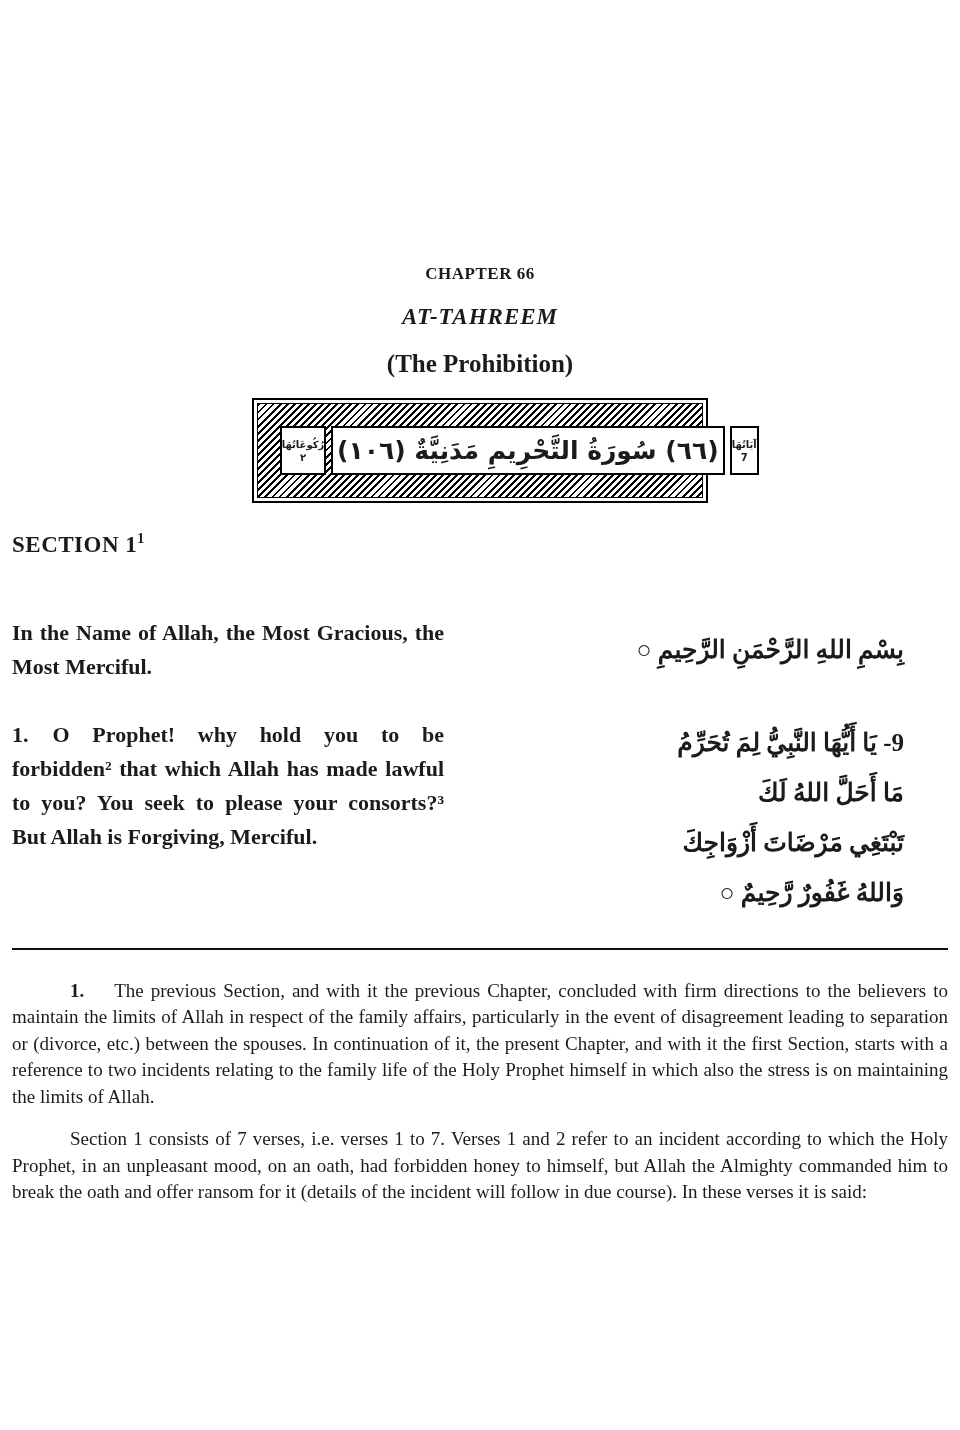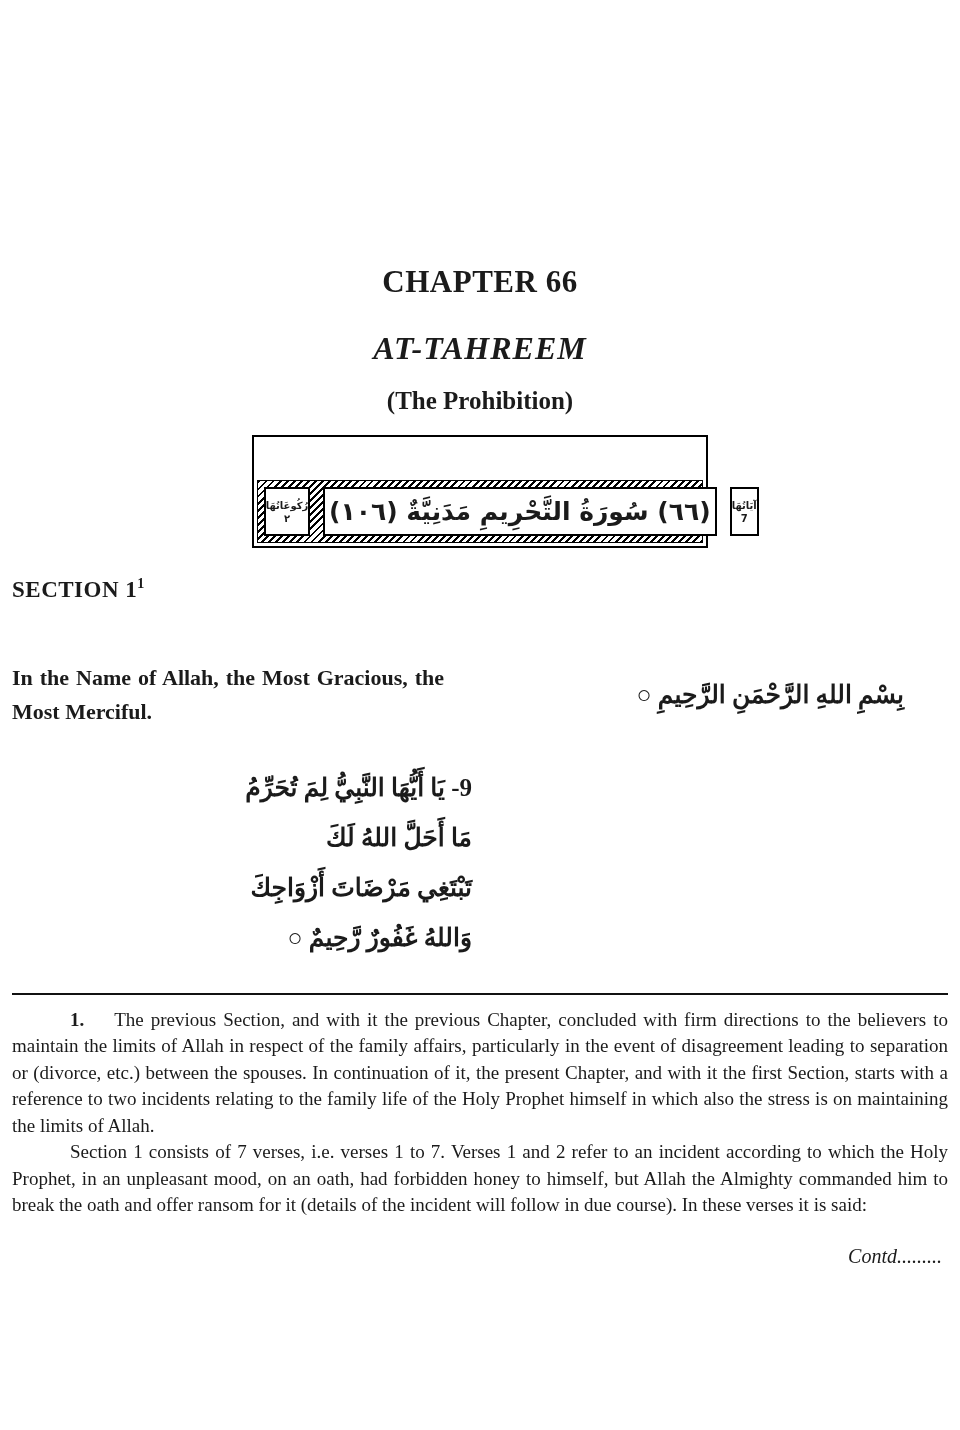--- a/index.html
+++ b/index.html
@@ -13,28 +13,28 @@
     margin: 0 auto;
     background: #ffffff;
     padding: 0 12px;
     overflow: hidden;
   }
 
   
   .chapter-heading {
     padding-top: 264px;
     text-align: center;
-    font-size: 31px;
+    font-size: 17px;
     font-weight: bold;
     letter-spacing: 0.5px;
   }
   .chapter-title {
-    margin-top: 30px;
-    text-align: center;
-    font-size: 32px;
+    margin-top: 20px;
+    text-align: center;
+    font-size: 23px;
     font-weight: bold;
     font-style: italic;
     letter-spacing: 1px;
   }
   .chapter-subtitle {
     margin-top: 20px;
     text-align: center;
     font-size: 25px;
     font-weight: bold;
   }
@@ -43,24 +43,23 @@
   .banner {
     width: 456px;
     margin: 20px auto 0;
     border: 2px solid #000;
     background: #fff;
     padding: 3px;
   }
   .banner-frame {
     border: 1px solid #000;
     background: repeating-linear-gradient(135deg, #000 0 2px, #fff 2px 5px);
-    padding: 6px;
-    display: flex;
-    gap: 13px;
-    margin-top: 40px;
+    padding: 22px;
+    display: flex;
+    gap: 5px;
   }
   .banner-cell {
     background: #fff;
     border: 2px solid #000;
     font-family: "DejaVu Sans", sans-serif;
     font-weight: bold;
     direction: rtl;
   }
   .banner-side {
     width: 46px;
@@ -127,21 +126,21 @@
   .footnote-rule {
     margin-top: 30px;
     border-top: 2px solid #111;
   }
   .footnotes {
     padding-top: 12px;
     font-size: 19px;
     line-height: 26.5px;
     text-align: justify;
   }
-  .footnote { text-indent: 58px; }
+  .footnote { text-indent: 58px; margin-top: 16px; }
   .fn-marker { margin-right: 30px; }
 
   .contd {
     margin-top: 26px;
     text-align: right;
     font-size: 20px;
     font-style: italic;
     padding-right: 6px;
   }
 </style>
@@ -173,35 +172,37 @@
   <div class="verses">
 
     <div class="verse-row">
       <div class="verse-english">
         <span>In the Name of Allah, the Most Gracious, the Most Merciful.</span>
       </div>
       <div class="verse-arabic single">بِسْمِ اللهِ الرَّحْمَنِ الرَّحِيمِ ○</div>
     </div>
 
     <div class="verse-row top-align">
+      <div class="verse-english">
+        <span class="v-num">1.</span><span>O Prophet! why hold you to be forbidden² that which Allah has made lawful to you? You seek to please your consorts?³ But Allah is Forgiving, Merciful.</span>
+      </div>
       <div class="verse-arabic">9- يَا أَيُّهَا النَّبِيُّ لِمَ تُحَرِّمُ
 مَا أَحَلَّ اللهُ لَكَ
 تَبْتَغِي مَرْضَاتَ أَزْوَاجِكَ
 وَاللهُ غَفُورٌ رَّحِيمٌ ○</div>
     </div>
 
 
   </div>
 
   <div class="footnote-rule"></div>
 
   <div class="footnotes">
     <p class="footnote">
       <b class="fn-marker">1.</b><span>The previous Section, and with it the previous Chapter, concluded with firm directions to the believers to maintain the limits of Allah in respect of the family affairs, particularly in the event of disagreement leading to separation or (divorce, etc.) between the spouses. In continuation of it, the present Chapter, and with it the first Section, starts with a reference to two incidents relating to the family life of the Holy Prophet himself in which also the stress is on maintaining the limits of Allah.</span>
     </p>
     <p class="footnote">
       <span>Section 1 consists of 7 verses, i.e. verses 1 to 7. Verses 1 and 2 refer to an incident according to which the Holy Prophet, in an unpleasant mood, on an oath, had forbidden honey to himself, but Allah the Almighty commanded him to break the oath and offer ransom for it (details of the incident will follow in due course). In these verses it is said:</span>
     </p>
   </div>
 
-  <div class="contd">Contd.........</div>
 
 </div>
 
 </body></html>

